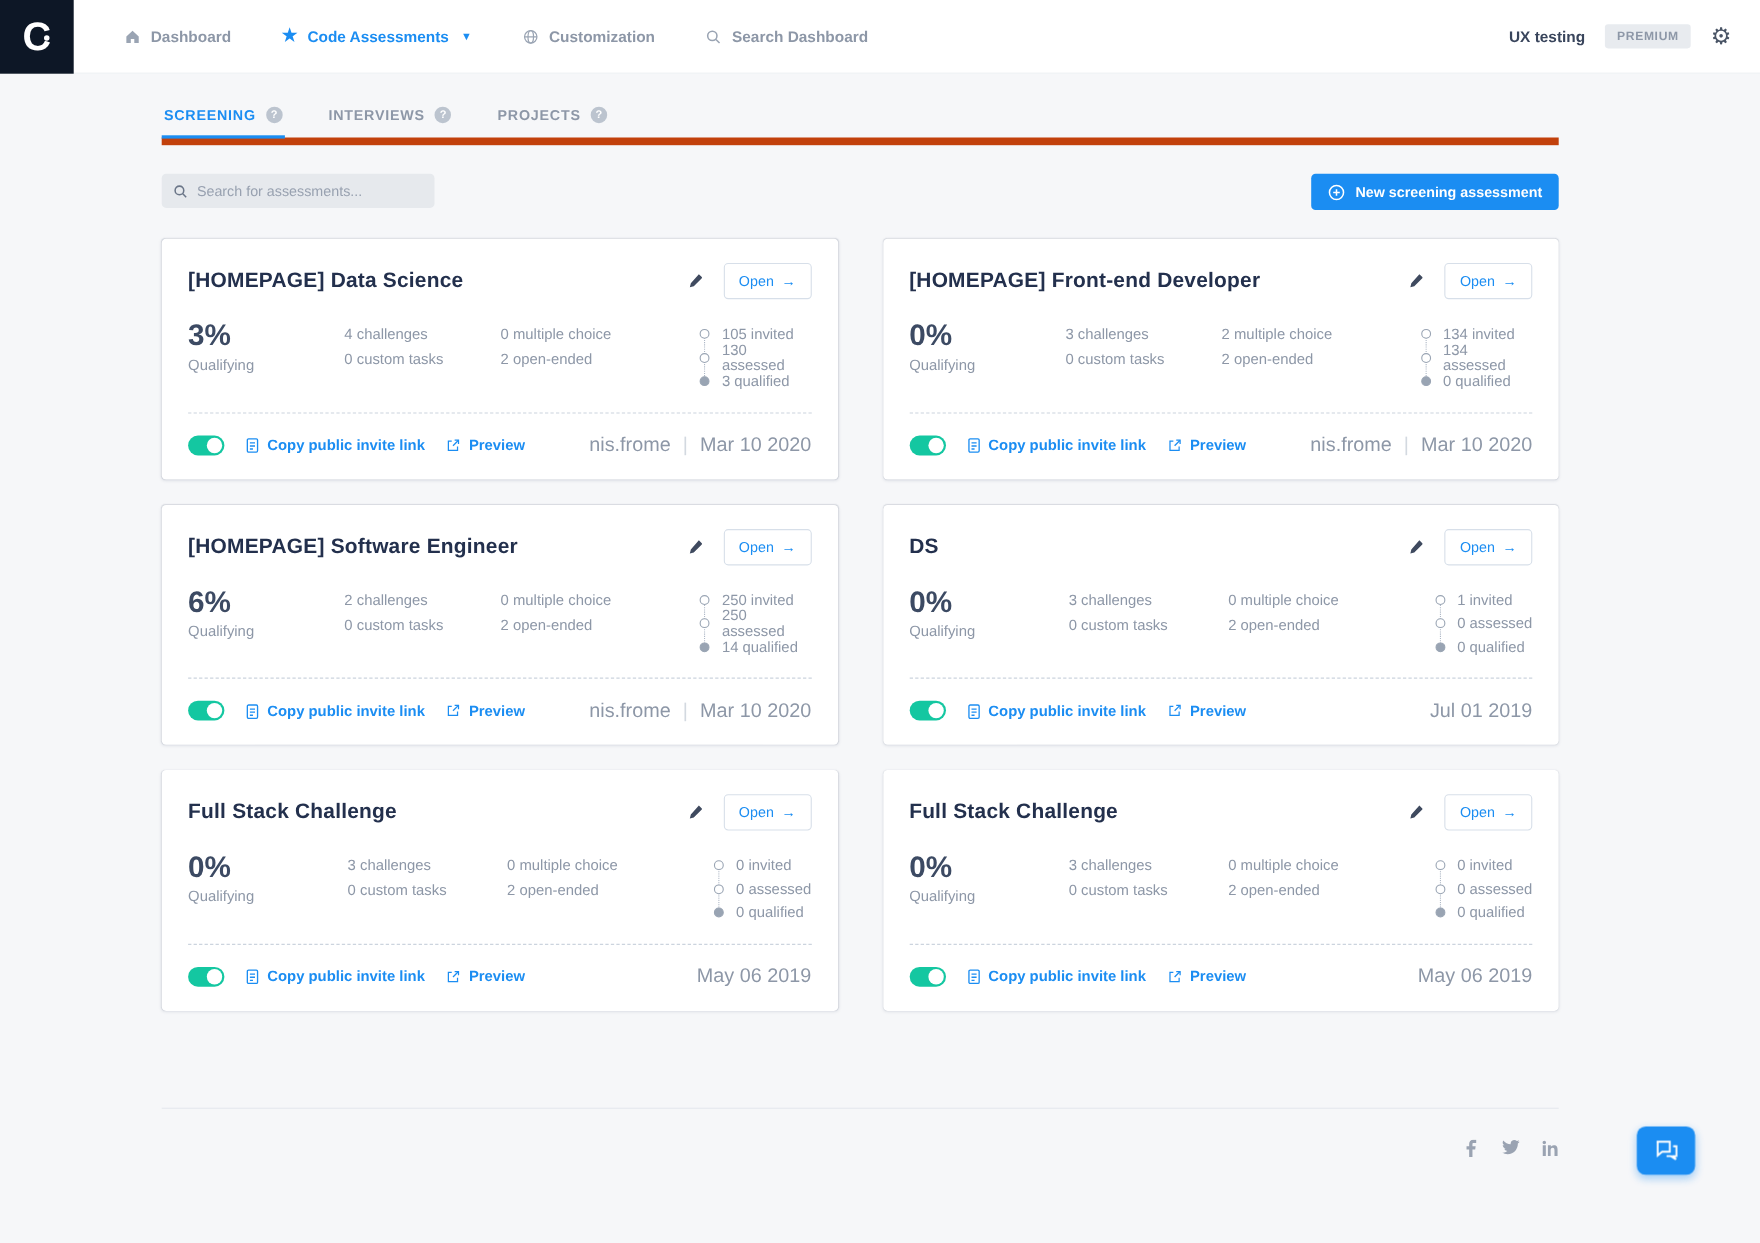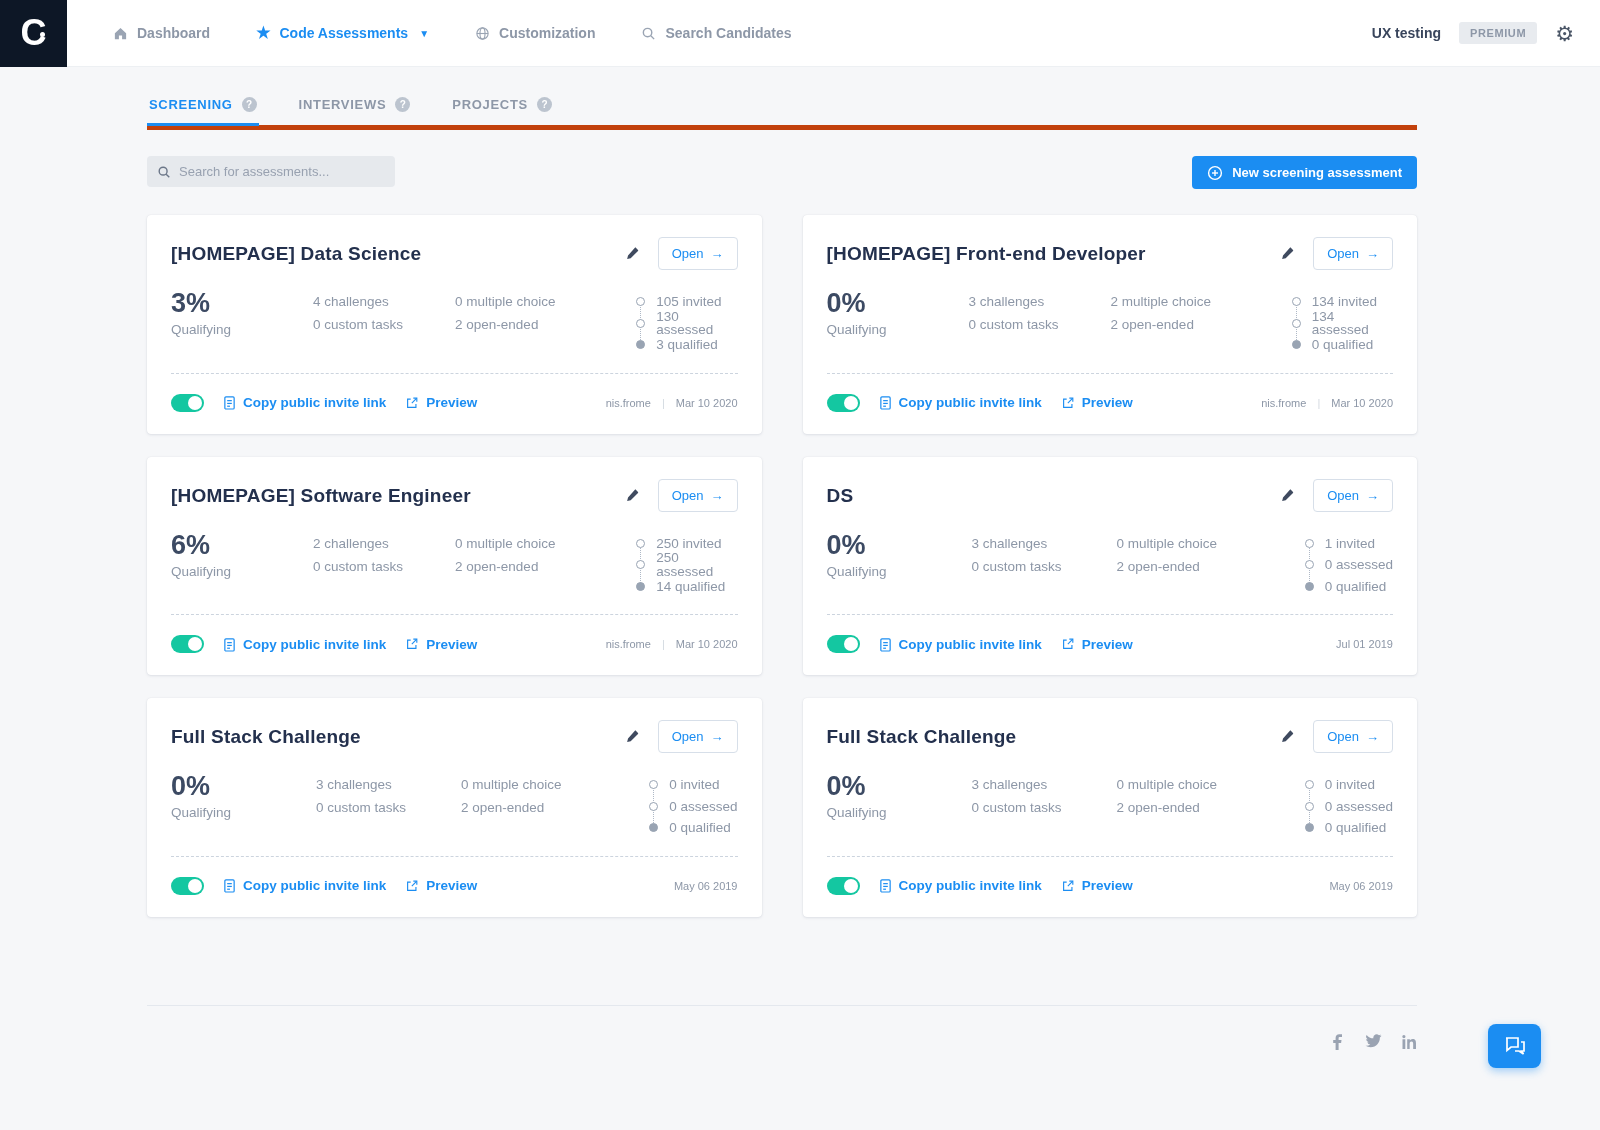--- a/index.html
+++ b/index.html
@@ -34,21 +34,21 @@
   .plan-badge {
     background: #e8ebef; color: #8d97a7; font-size: 11px; font-weight: 700;
     letter-spacing: 0.6px; padding: 5px 11px; border-radius: 3px;
   }
   .gear { font-size: 21px; color: #4a5566; cursor: pointer; line-height: 1; }
 
   
   .container { width: 1270px; margin-left: 147px; }
   h1.page-title { font-size: 27px; font-weight: 800; color: #23304d; padding-top: 37px; letter-spacing: 0.2px; }
 
-  .tabs { margin-top: 30px; border-bottom: 5px solid #c2410c; display: flex; gap: 38px; }
+  .tabs { margin-top: 30px; border-bottom: 7px solid #c2410c; display: flex; gap: 38px; }
   .tab { display: flex; align-items: center; gap: 9px; padding: 0 2px 13px; font-size: 13px; font-weight: 700;
          letter-spacing: 0.7px; color: #8d97a7; cursor: pointer; position: relative; }
   .tab.active { color: #1b8df2; }
   .tab.active::after { content: ""; position: absolute; left: 0; right: 0; bottom: -1px; height: 3px; background: #1b8df2; }
   .q-icon {
     width: 15px; height: 15px; border-radius: 50%; background: #bcc4cf; color: #fff;
     font-size: 10px; font-weight: 700; display: inline-flex; align-items: center; justify-content: center;
     letter-spacing: 0;
   }
 
@@ -86,21 +86,21 @@
   .f-icon { width: 9px; height: 9px; border: 1px solid #99a4b3; border-radius: 50%; background: #fff; flex: 0 0 9px; z-index: 1; }
   .f-icon.filled { background: #99a4b3; }
   .f-row .muted { line-height: 1; }
 
   .dashed-divider { margin-top: 17px; border-top: 1px dashed #ccd4de; }
 
   .card-foot { margin-top: 14px; display: flex; align-items: center; gap: 19px; height: 30px; }
   .toggle { width: 33px; height: 18px; border-radius: 9px; background: #14c7a1; position: relative; cursor: pointer; flex: 0 0 33px; }
   .toggle .knob { position: absolute; width: 14px; height: 14px; background: #fff; border-radius: 50%; top: 2px; right: 2px; }
   .foot-action { color: #1b8df2; font-size: 13.5px; font-weight: 600; display: flex; align-items: center; gap: 7px; }
-  .foot-right { margin-left: auto; display: flex; align-items: flex-end; gap: 11px; font-size: 11px; color: #8d97a7; }
+  .foot-right { margin-left: auto; display: flex; align-items: flex-end; gap: 11px; font-size: 18px; color: #8d97a7; }
   .pipe { color: #d3d9e0; }
 
   
   .page-footer { margin-top: 88px; border-top: 1px solid #e4e8ee; padding: 28px 0 42px; display: flex; align-items: center; }
   .footer-links { display: flex; gap: 42px; }
   .footer-link { color: #8d97a7; font-size: 14px; cursor: pointer; }
   .social { margin-left: auto; display: flex; gap: 19px; align-items: center; }
   .social .s-icon { display: inline-flex; cursor: pointer; }
 
   .chat-fab { position: fixed; right: 59px; bottom: 62px; width: 53px; height: 44px; background: #1b8df2;
@@ -136,21 +136,21 @@
       </span>
       <span>Customization</span>
     </div>
     <div class="nav-item">
       <span class="ic">
         <svg width="15" height="15" viewBox="0 0 16 16" fill="none" stroke="#9aa4b3" stroke-width="1.5">
           <circle cx="7" cy="7" r="4.5"></circle>
             <line x1="10.5" y1="10.5" x2="14" y2="14"></line>
         </svg>
       </span>
-      <span>Search Candidates</span>
+      <span>Search Dashboard</span>
     </div>
   </nav>
   <div class="nav-right">
     <span class="account-name">UX testing</span>
     <span class="plan-badge">PREMIUM</span>
     <span class="gear">⚙</span>
   </div>
 </header>
 
 <main class="container">

